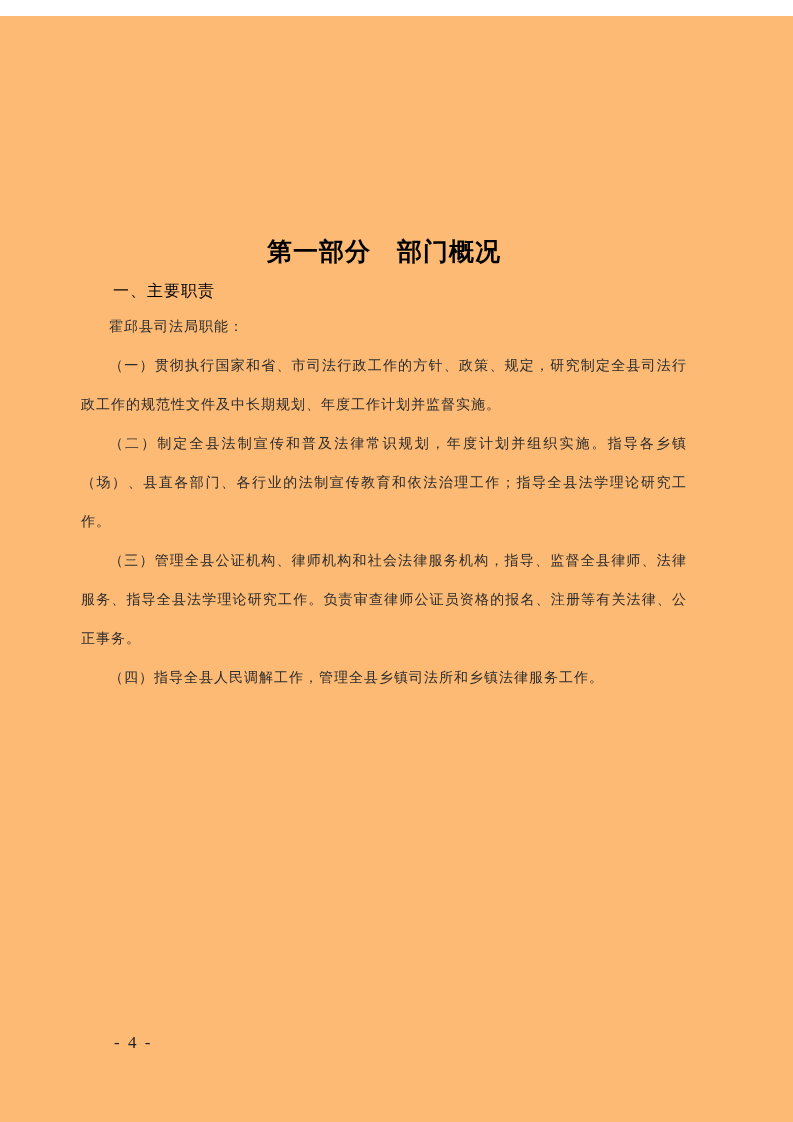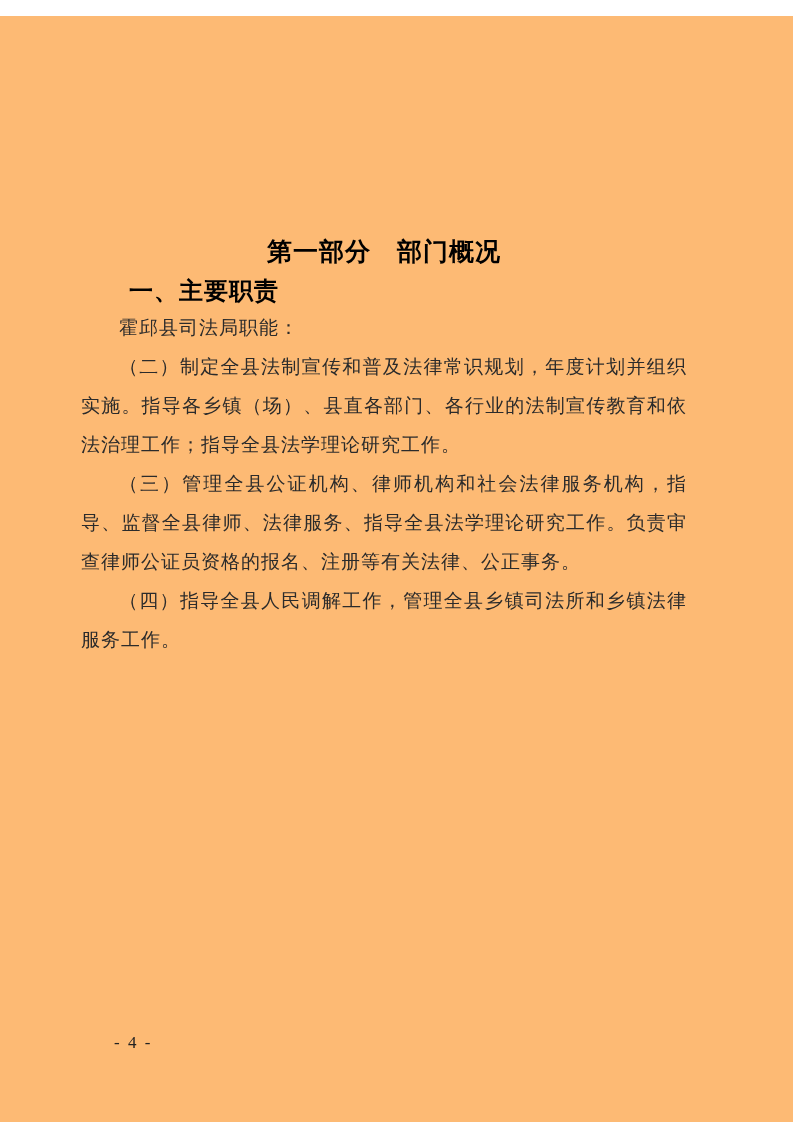--- a/index.html
+++ b/index.html
@@ -23,31 +23,31 @@
     font-weight: bold;
     font-size: 25px;
     line-height: 34px;
     text-align: center;
     color: #000000;
     margin: 0 0 6px 0;
     letter-spacing: 1px;
   }
   .section-heading {
     font-family: "Liberation Sans", "DejaVu Sans", sans-serif;
-    font-weight: bold;
-    font-size: 24px;
+    font-weight: normal;
+    font-size: 16px;
     line-height: 34px;
     color: #000000;
     margin: 0;
     text-indent: 2em;
     letter-spacing: 1px;
   }
   .body-text p {
-    font-family: Liberation Serif, serif;
-    font-size: 19px;
+    font-family: Liberation Mono, monospace;
+    font-size: 14px;
     line-height: 39px;
     color: #2b2b2b;
     margin: 0;
     text-indent: 2em;
     text-align: justify;
     letter-spacing: 1px;
   }
   .page-number {
     position: absolute;
     left: 114px;
@@ -63,20 +63,21 @@
 <body>
 
 <div class="page">
 
   <h1 class="doc-title">第一部分　部门概况</h1>
 
   <h2 class="section-heading">一、主要职责</h2>
 
   <div class="body-text">
     <p>霍邱县司法局职能：</p>
+    <p>（一）贯彻执行国家和省、市司法行政工作的方针、政策、规定，研究制定全县司法行政工作的规范性文件及中长期规划、年度工作计划并监督实施。</p>
     <p>（二）制定全县法制宣传和普及法律常识规划，年度计划并组织实施。指导各乡镇（场）、县直各部门、各行业的法制宣传教育和依法治理工作；指导全县法学理论研究工作。</p>
     <p>（三）管理全县公证机构、律师机构和社会法律服务机构，指导、监督全县律师、法律服务、指导全县法学理论研究工作。负责审查律师公证员资格的报名、注册等有关法律、公正事务。</p>
     <p>（四）指导全县人民调解工作，管理全县乡镇司法所和乡镇法律服务工作。</p>
   </div>
 
   <div class="page-number">- 4 -</div>
 
 </div>
 
 </body></html>

